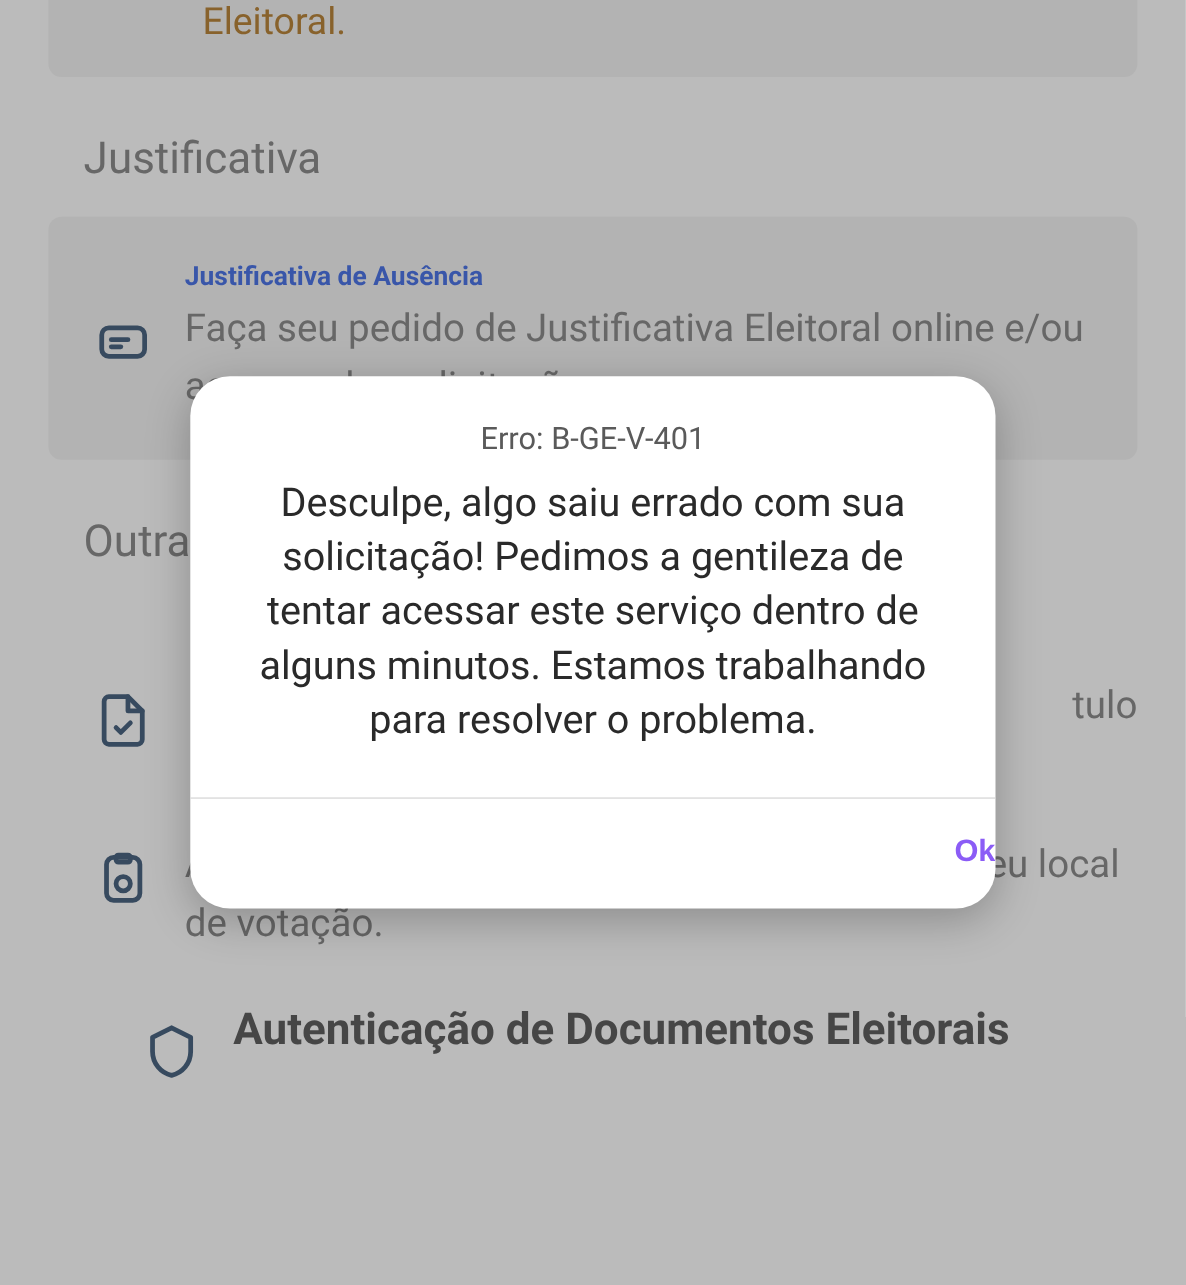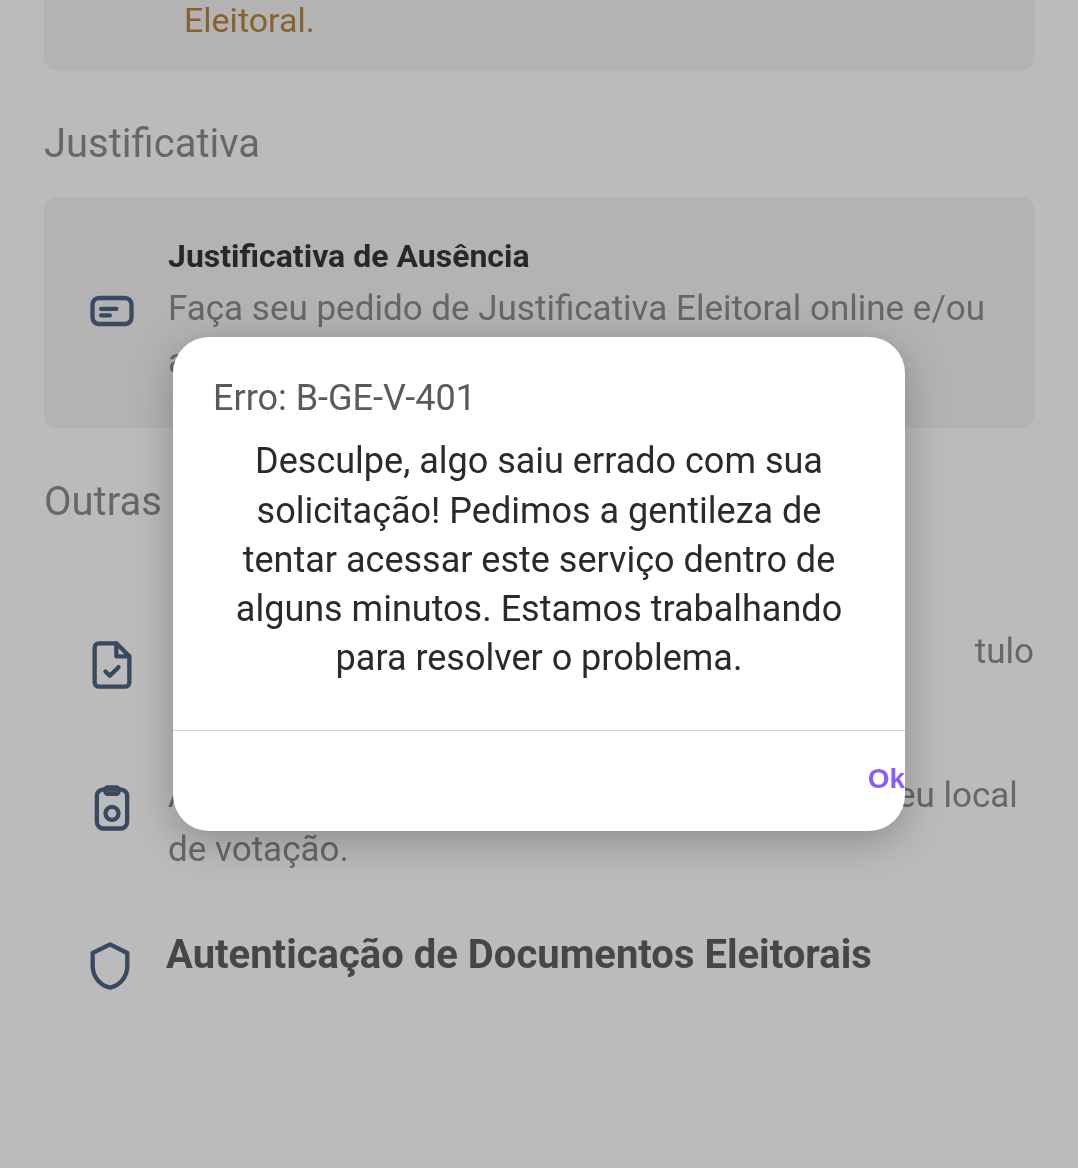--- a/index.html
+++ b/index.html
@@ -23,20 +23,21 @@
       margin: 0 44px 0 44px;
       border-radius: 0 0 12px 12px;
       padding: 0 30px 30px 140px;
       color: #a16207;
       font-size: 34px;
     }
     .section-header {
       color: #6a6a6a;
       font-size: 40px;
       padding: 50px 44px 30px 44px;
+      margin-left: 32px;
     }
     .card {
       background-color: #e8e8e8;
       margin: 0 44px;
       border-radius: 12px;
       padding: 40px 42px 40px 42px;
       display: flex;
       align-items: flex-start;
       gap: 30px;
     }
@@ -48,22 +49,22 @@
       color: #1a3a5c;
     }
     .card-icon svg {
       width: 100%;
       height: 100%;
     }
     .card-body {
       flex: 1;
     }
     .card-title {
-      color: #000000;
-      font-size: 32px;
+      color: #1d4ed8;
+      font-size: 24px;
       font-weight: 700;
       margin-bottom: 8px;
     }
     .card-desc {
       color: #6a6a6a;
       font-size: 35px;
       line-height: 1.5;
     }
     .list-item {
       display: flex;
@@ -106,22 +107,23 @@
       justify-content: center;
     }
     .dialog {
       background-color: #ffffff;
       border-radius: 36px;
       width: 732px;
       overflow: hidden;
       box-shadow: 0 10px 40px rgba(0,0,0,0.25);
     }
     .dialog-title {
+      text-align: center;
       color: #5a5a5a;
-      font-size: 36px;
+      font-size: 28px;
       padding: 40px 40px 18px 40px;
     }
     .dialog-message {
       text-align: center;
       color: #2a2a2a;
       font-size: 36px;
       line-height: 1.37;
       padding: 0 36px 46px 36px;
     }
     .dialog-divider {
@@ -134,24 +136,25 @@
       text-align: right;
       padding: 32px 0 36px 0;
       color: #8b5cf6;
       font-size: 28px;
       font-weight: 700;
       background: none;
       border: none;
       cursor: pointer;
     }
     .partial-item-bottom {
-      padding: 22px 44px 0 84px;
-      display: flex;
-      align-items: center;
+      padding: 22px 44px 0 118px;
+      display: flex;
+      align-items: flex-start;
       gap: 30px;
+      margin-left: 12px;
     }
     .partial-bottom-icon {
       flex-shrink: 0;
       width: 52px;
       height: 52px;
       color: #1a3a5c;
       margin-top: 18px;
     }
     .partial-bottom-icon svg {
       width: 100%;

